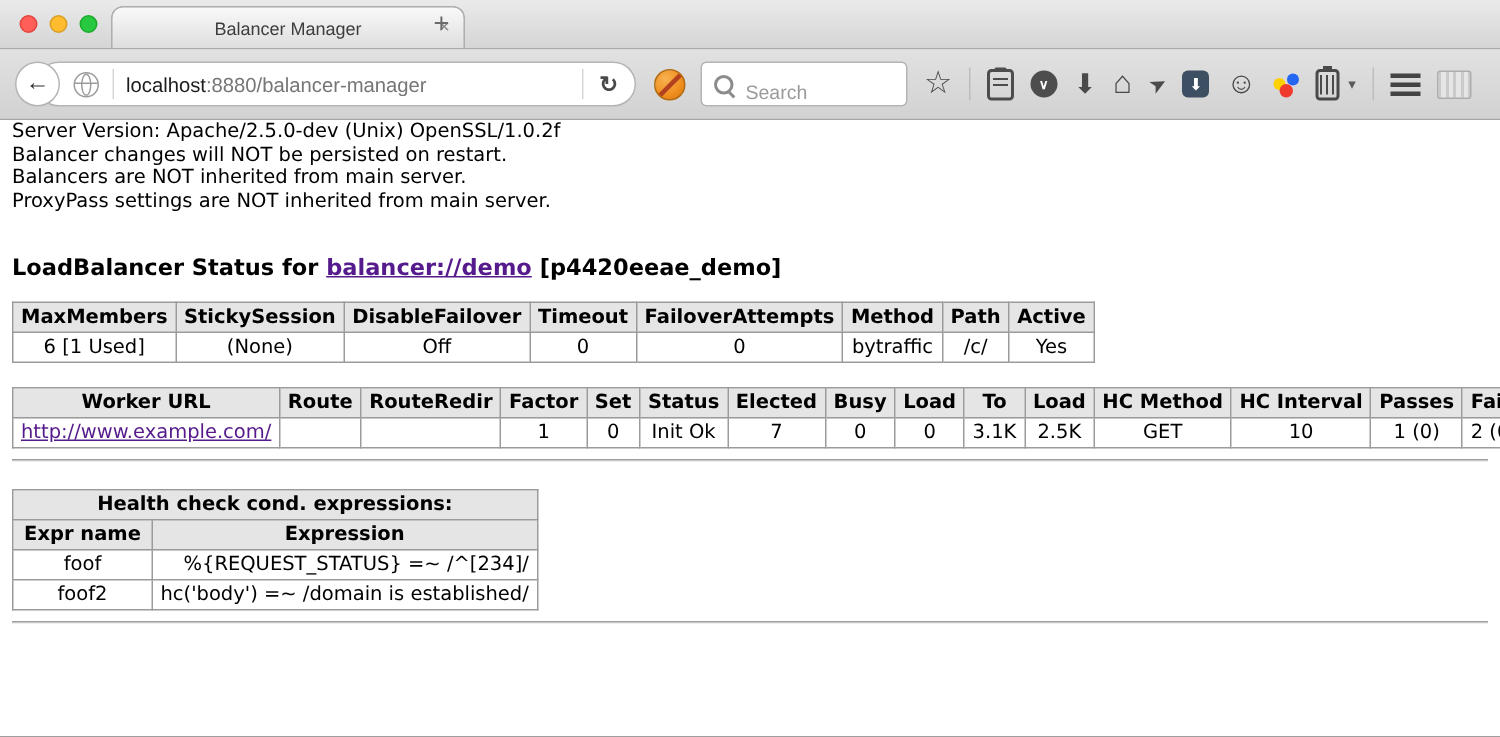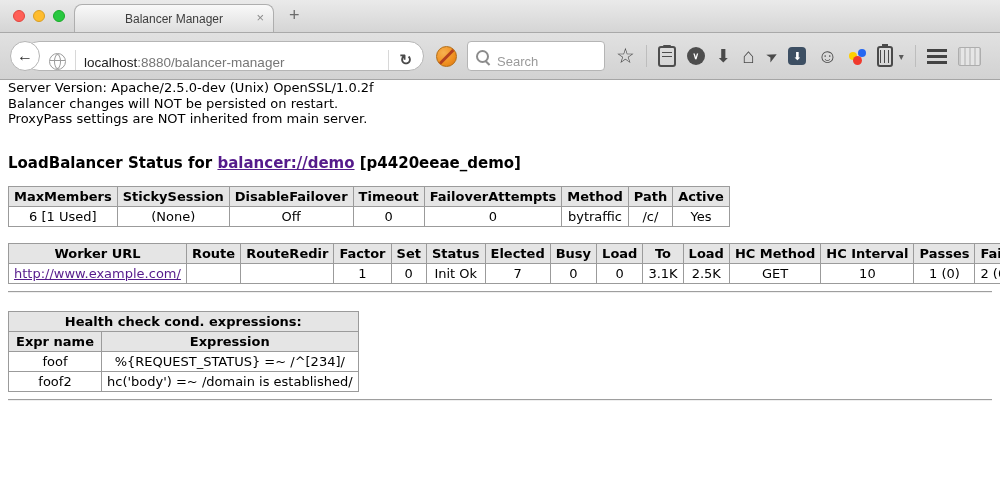--- a/index.html
+++ b/index.html
@@ -7,35 +7,35 @@
           font-family:"Liberation Sans",sans-serif;}
 
   
   .titlebar{height:32px;background:linear-gradient(#eaeaea,#d5d5d5);
             border-bottom:1px solid #a9a9a9;position:relative;}
   .traffic{position:absolute;top:10px;left:13px;display:flex;gap:8px;}
   .light{width:12px;height:12px;border-radius:50%;box-sizing:border-box;}
   .light.red{background:#ff5f57;border:1px solid #e0443e;}
   .light.yellow{background:#febc2e;border:1px solid #d89e24;}
   .light.green{background:#28c840;border:1px solid #1aab29;}
-  .tab{position:absolute;left:74px;top:4px;width:200px;height:28px;box-sizing:border-box;
+  .tab{position:absolute;left:74px;top:4px;width:236px;height:28px;box-sizing:border-box;
        background:linear-gradient(#f9f9f9,#dedede);border:1px solid #aeaeae;border-bottom:none;
        border-radius:8px 8px 0 0;display:flex;align-items:center;justify-content:center;}
   .tab-title{font-size:12px;color:#3d3d3d;}
   .tab-close{position:absolute;right:9px;top:5px;color:#8b8b8b;font-size:13px;line-height:16px;cursor:default;}
   .newtab{position:absolute;left:289px;top:5px;font-size:18px;color:#6b6b6b;font-weight:400;}
 
   
   .toolbar{height:46px;background:linear-gradient(#e1e1e1,#d2d2d2);border-bottom:1px solid #a5a5a5;
            display:flex;align-items:center;padding:0 10px;position:relative;}
   .backbtn{width:30px;height:30px;border-radius:50%;background:#fff;border:1px solid #b5b5b5;
            box-sizing:border-box;display:flex;align-items:center;justify-content:center;
            font-size:16px;color:#2e2e2e;z-index:2;flex:0 0 auto;}
   .urlbar{height:30px;width:400px;background:#fff;border:1px solid #b5b5b5;box-sizing:border-box;
-          border-radius:15px;display:flex;align-items:flex-end;margin-left:-16px;padding-left:24px;flex:0 0 auto;}
+          border-radius:15px;display:flex;align-items:center;margin-left:-16px;padding-left:24px;flex:0 0 auto;}
   .globe{width:15px;height:15px;border-radius:50%;border:1px solid #9b9b9b;position:relative;flex:0 0 auto;}
   .globe::before{content:'';position:absolute;left:0;right:0;top:6px;border-top:1px solid #9b9b9b;}
   .globe::after{content:'';position:absolute;left:4px;top:0;width:5px;height:13px;border:1px solid #9b9b9b;
                 border-radius:50%;}
   .url-sep{width:1px;height:20px;background:#d8d8d8;margin:0 8px 0 9px;}
   .url-text{font-size:13.5px;white-space:nowrap;flex:1 1 auto;overflow:hidden;}
   .url-host{color:#1c1c1c;}
   .url-rest{color:#767676;}
   .reload{display:flex;align-items:center;border-left:1px solid #d8d8d8;height:20px;
           padding:0 11px 0 10px;color:#4a4a4a;font-size:15px;font-weight:bold;}
@@ -92,21 +92,21 @@
   .status{margin:27px 0 14px;font-weight:bold;font-size:15px;}
   a.vlink{color:#551a8b;text-decoration:underline;}
   table{border-collapse:collapse;font-size:13px;font-family:"DejaVu Sans","Liberation Sans",sans-serif;}
   th,td{border:1px solid #9b9b9b;padding:1px 5px;text-align:center;height:17px;line-height:17px;
         white-space:nowrap;}
   th{background:#e5e5e5;font-weight:bold;}
   td.cl{text-align:left;}
   .t2{margin-top:16px;}
   hr.rule{border:none;height:1px;background:#9e9e9e;border-bottom:1px solid #efefef;margin:7px 0 6px;}
   .t3{margin-top:18px;}
-  .t3 td.expr{text-align:center;}
+  .t3 td.expr{text-align:right;}
 </style>
 </head>
 <body>
 
 <div class="window">
 
   <div class="titlebar">
     <div class="traffic">
       <span class="light red"></span>
       <span class="light yellow"></span>
@@ -157,20 +157,21 @@
       <span class="burger"></span>
       <span class="gridico"></span>
     </div>
   </div>
 
   <div class="content">
 
     <div class="info">
       <div>Server Version: Apache/2.5.0-dev (Unix) OpenSSL/1.0.2f</div>
       <div>Balancer changes will NOT be persisted on restart.</div>
+      <div>Balancers are NOT inherited from main server.</div>
       <div>ProxyPass settings are NOT inherited from main server.</div>
     </div>
 
     <div class="status"><span>LoadBalancer Status for </span><a class="vlink" href="#">balancer://demo</a><span> [p4420eeae_demo]</span></div>
 
     <table class="t1">
       <tbody>
           <tr>
         <th>MaxMembers</th>
         <th>StickySession</th>

